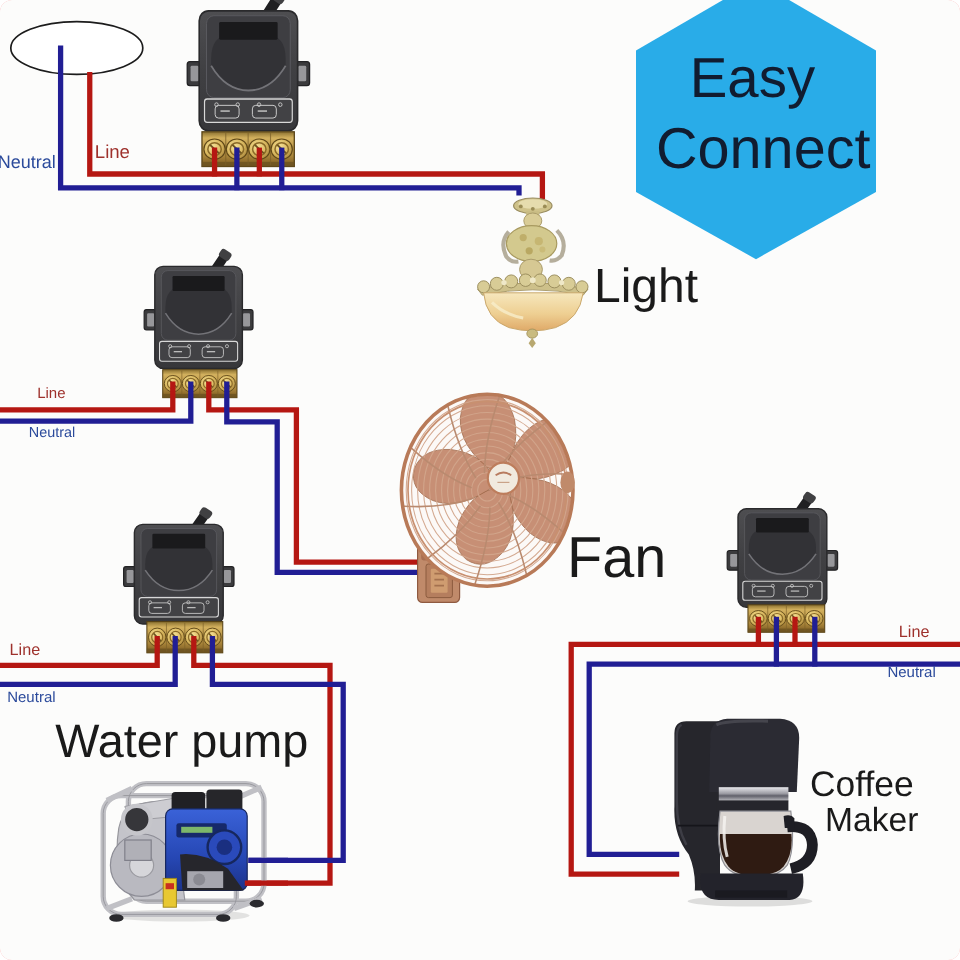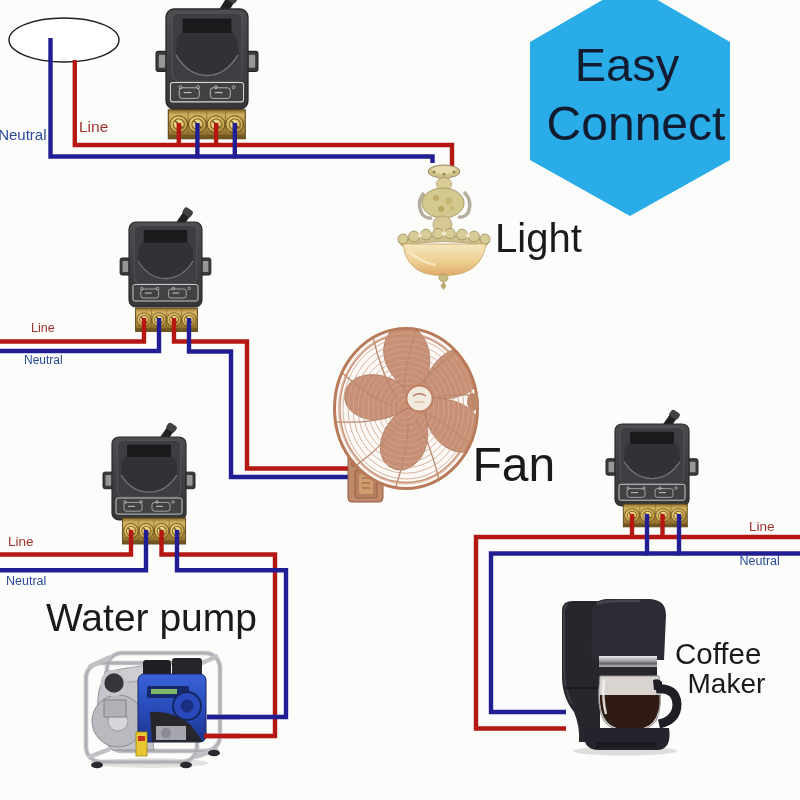--- a/index.html
+++ b/index.html
@@ -1,17 +1,17 @@
 <!DOCTYPE html>
 <html><head>
 <meta charset="utf-8">
 <style>
   html,body{margin:0;padding:0;background:#ffffff;}
   #page{width:800px;height:800px;position:relative;overflow:hidden;background:#fca5a5;
-        font-family:"Liberation Sans", sans-serif;}
+        font-family:"Liberation Sans", sans-serif;border-radius:10px;}
   svg{position:absolute;top:0;left:0;}
 </style>
 </head>
 <body>
 <div id="page">
 <svg width="800" height="800" viewBox="0 0 800 800">
 <defs>
   <linearGradient id="gBody" x1="0" y1="0" x2="0" y2="1">
     <stop offset="0" stop-color="#4e4e51"></stop>
           <stop offset="0.5" stop-color="#404043"></stop>

